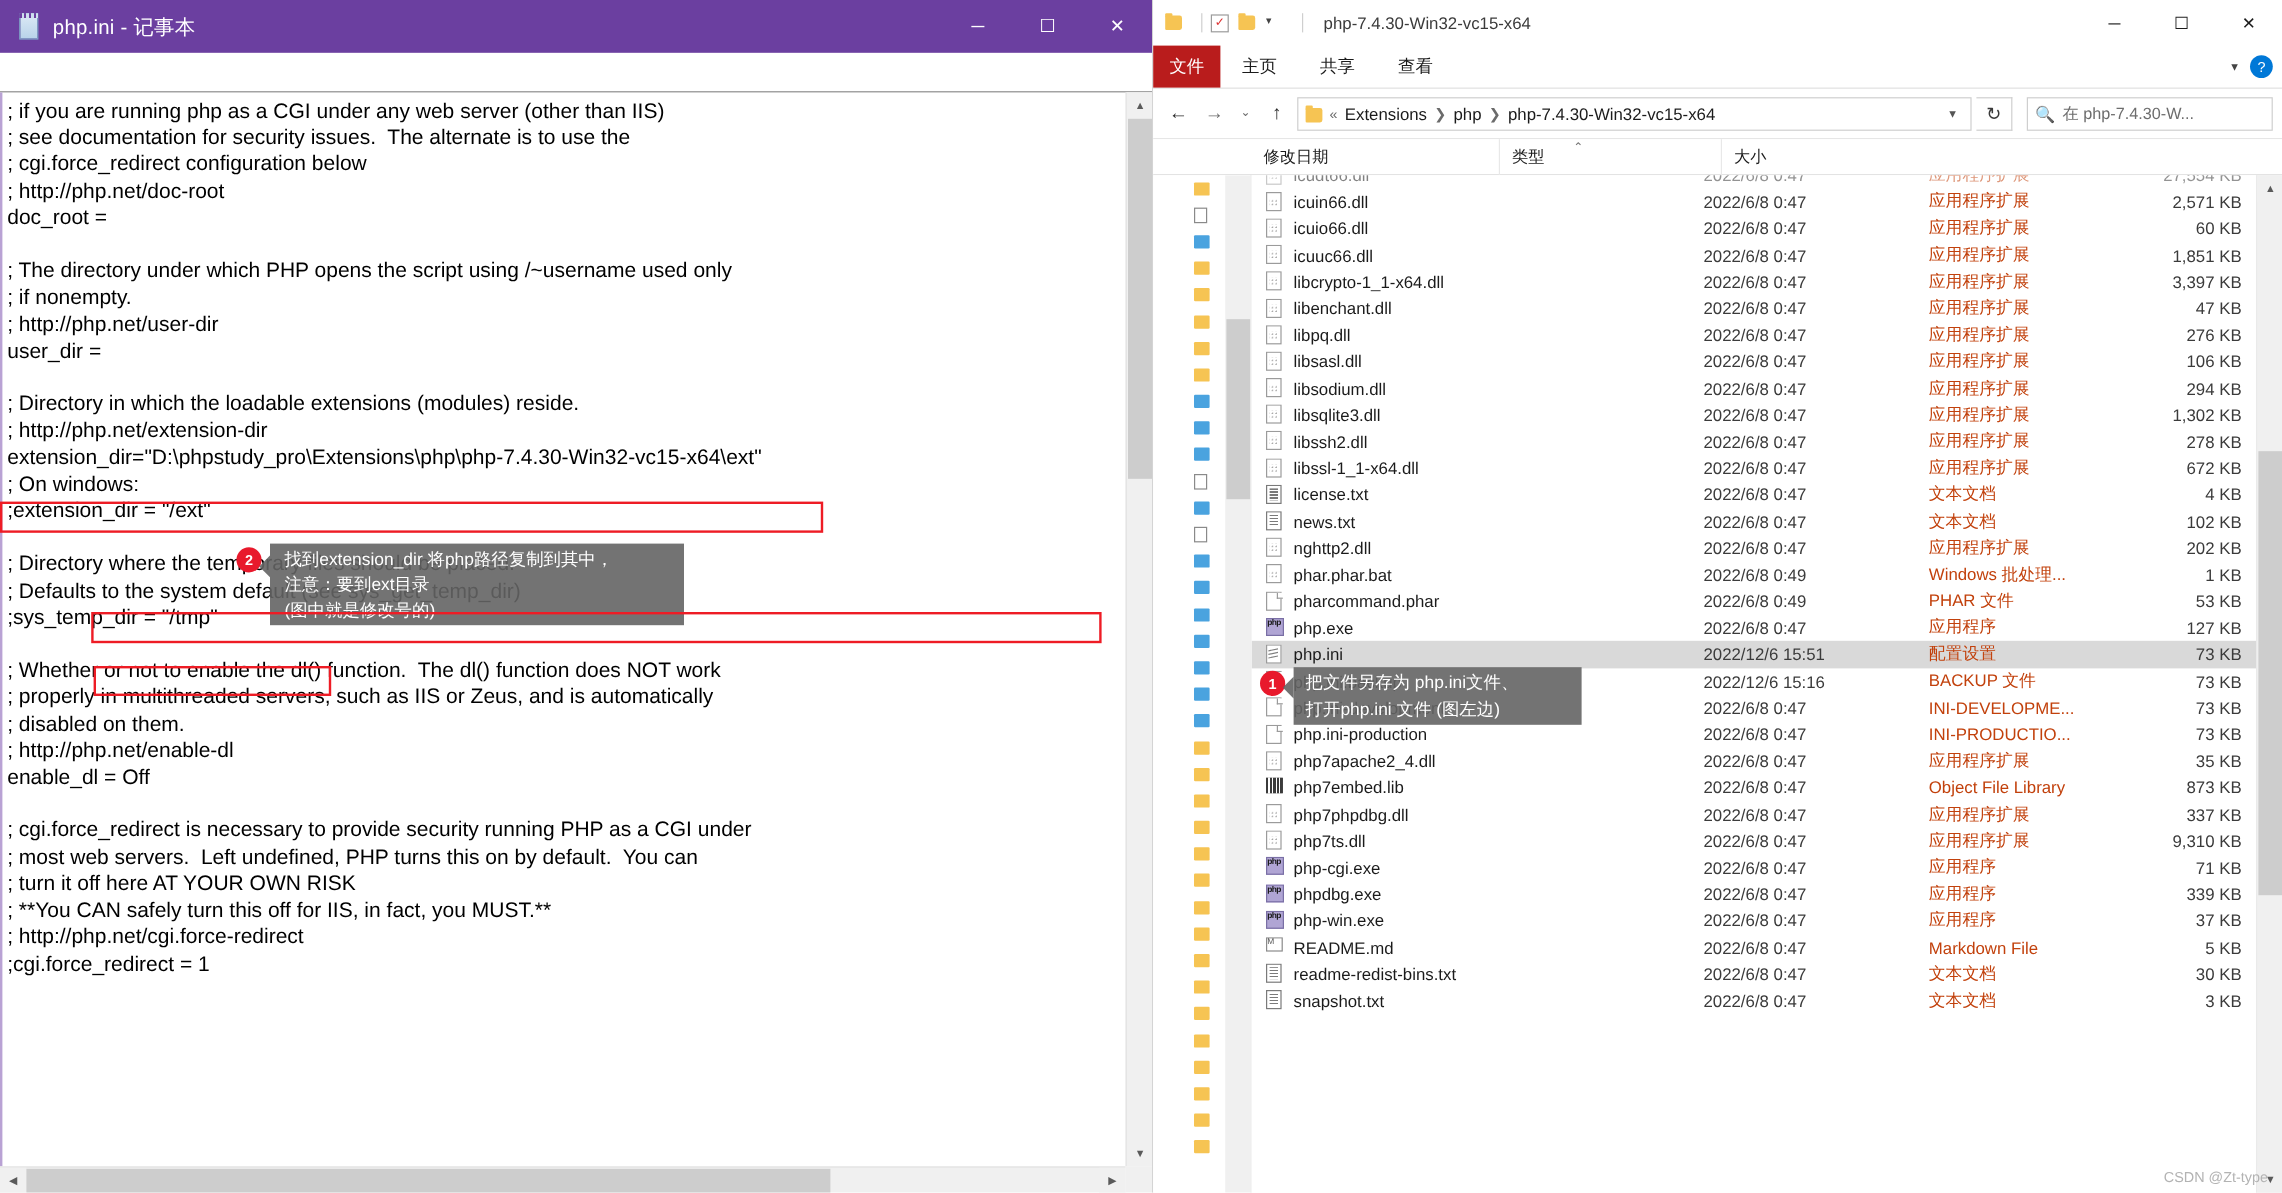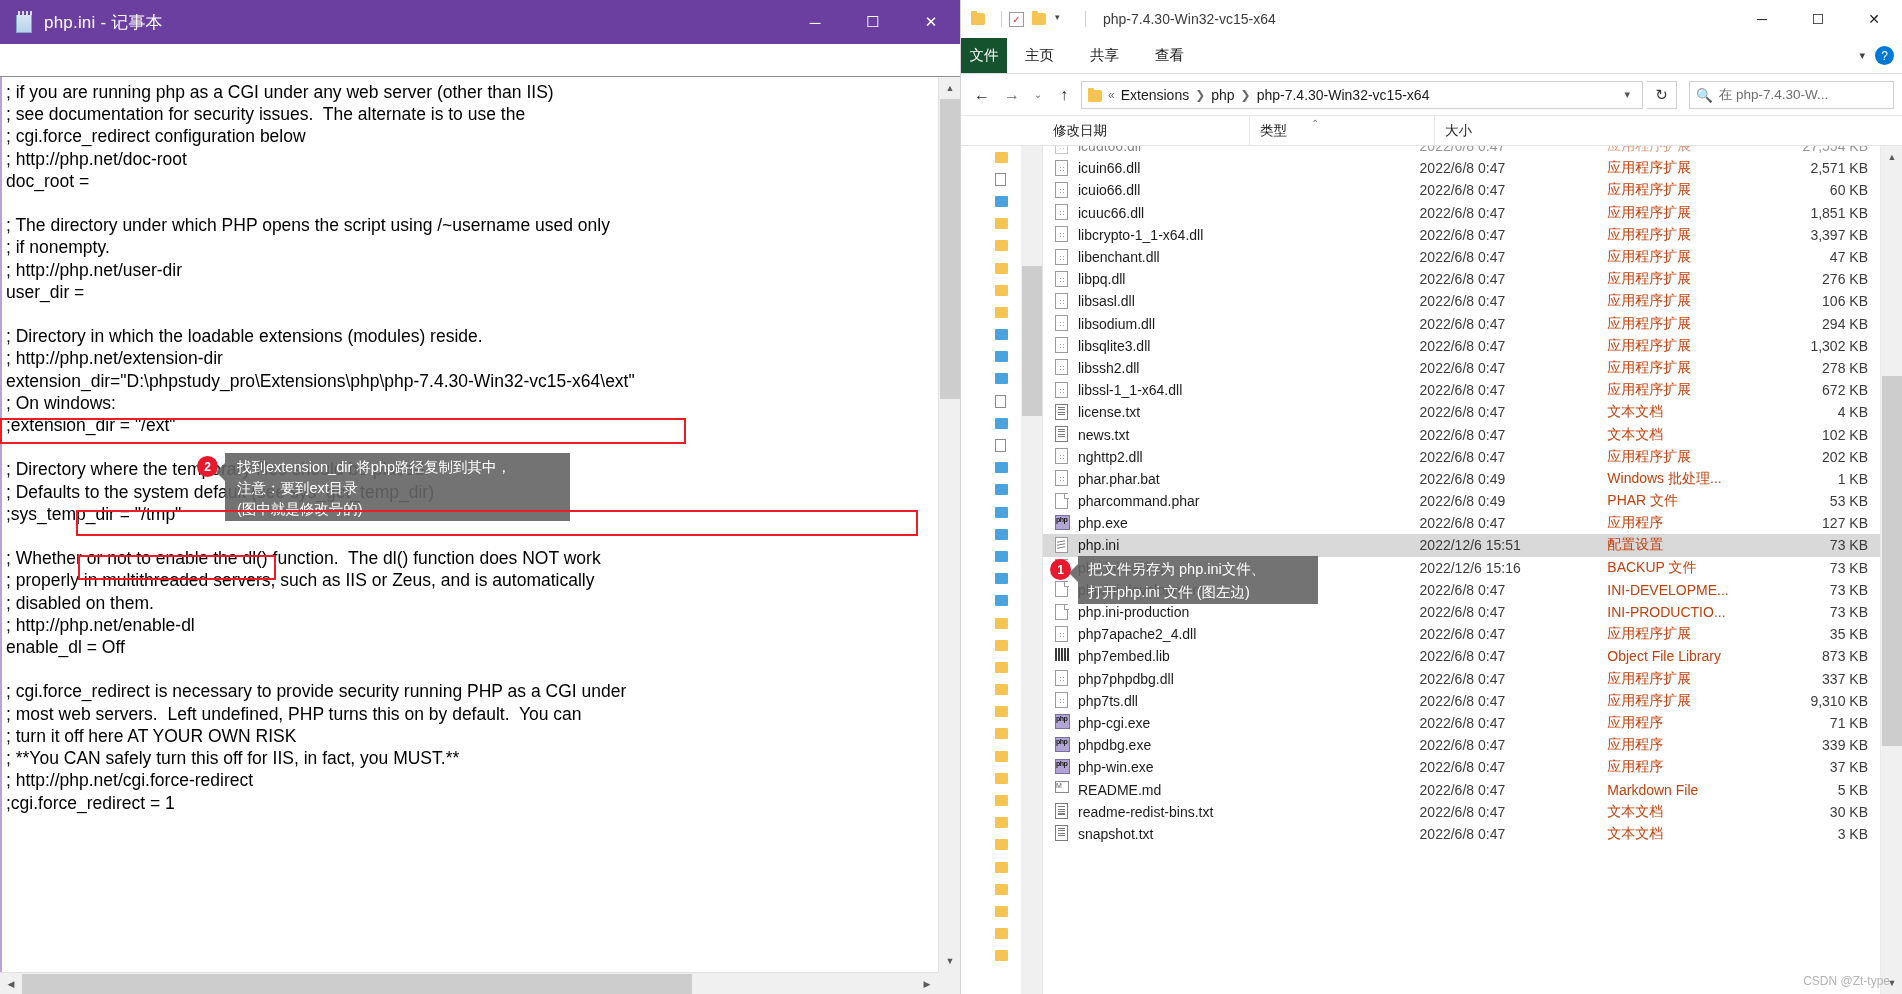--- a/index.html
+++ b/index.html
@@ -119,21 +119,21 @@
   #ex-title-text { margin-left:10px; font-size:14px; color:#3b3b3b; }
   #ex-winbtns { margin-left:auto; display:flex; height:38px; }
   .ex-wb { width:56px; height:38px; display:flex; align-items:center; justify-content:center;
     color:#1b1b1b; font-size:14px; }
 
   #ex-ribbon-tabs {
     height: 36px; display:flex; align-items:stretch; border-bottom:1px solid #dcdcdc;
     background:#ffffff; font-size:14.5px;
   }
   #tab-file {
-    width:46px; background:#14532d; color:#fff; display:flex; align-items:center;
+    width:56px; background:#b91c1c; color:#fff; display:flex; align-items:center;
     justify-content:center;
   }
   .rb-tab { padding:0 18px; display:flex; align-items:center; color:#1b1b1b; }
   #ribbon-right { margin-left:auto; display:flex; align-items:center; padding-right:8px; gap:10px; }
   .chev { font-size:11px; color:#444; }
   .help-dot { width:19px; height:19px; border-radius:50%; background:#0078d7; color:#fff;
     font-size:12px; display:flex; align-items:center; justify-content:center; }
 
   #ex-addressbar {
     height: 42px; display:flex; align-items:center; padding: 0 8px; gap:4px;

